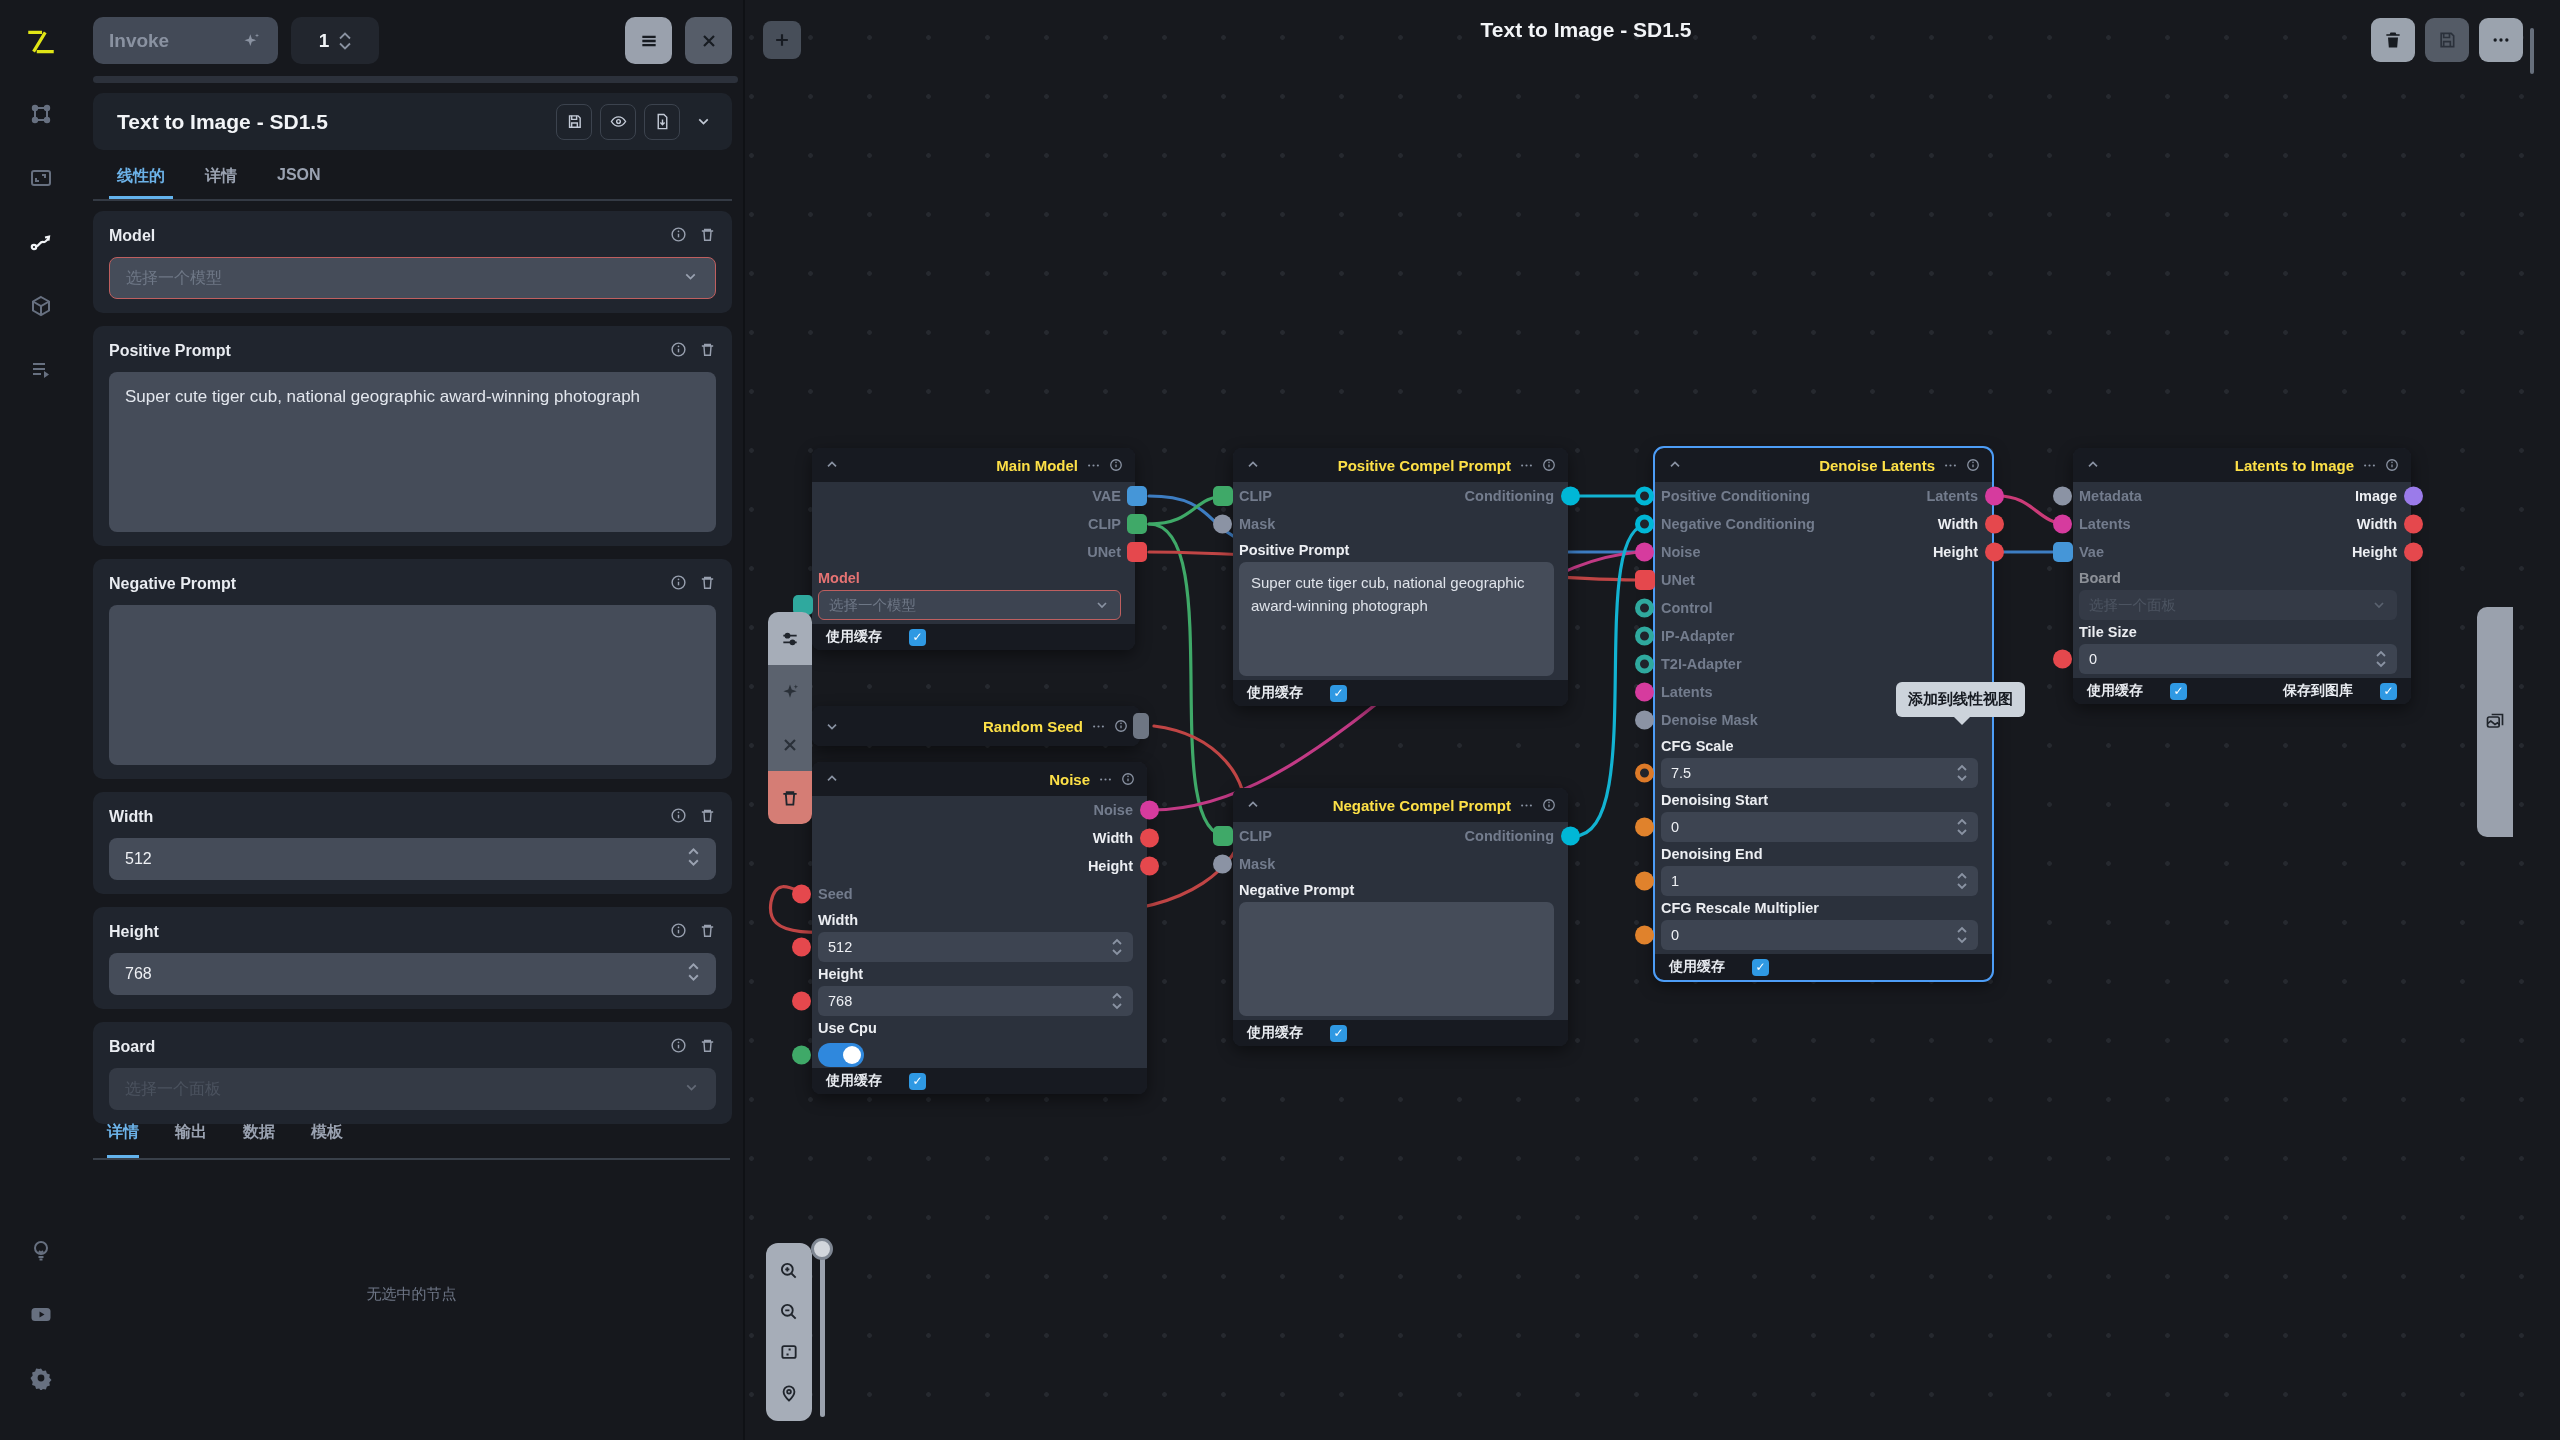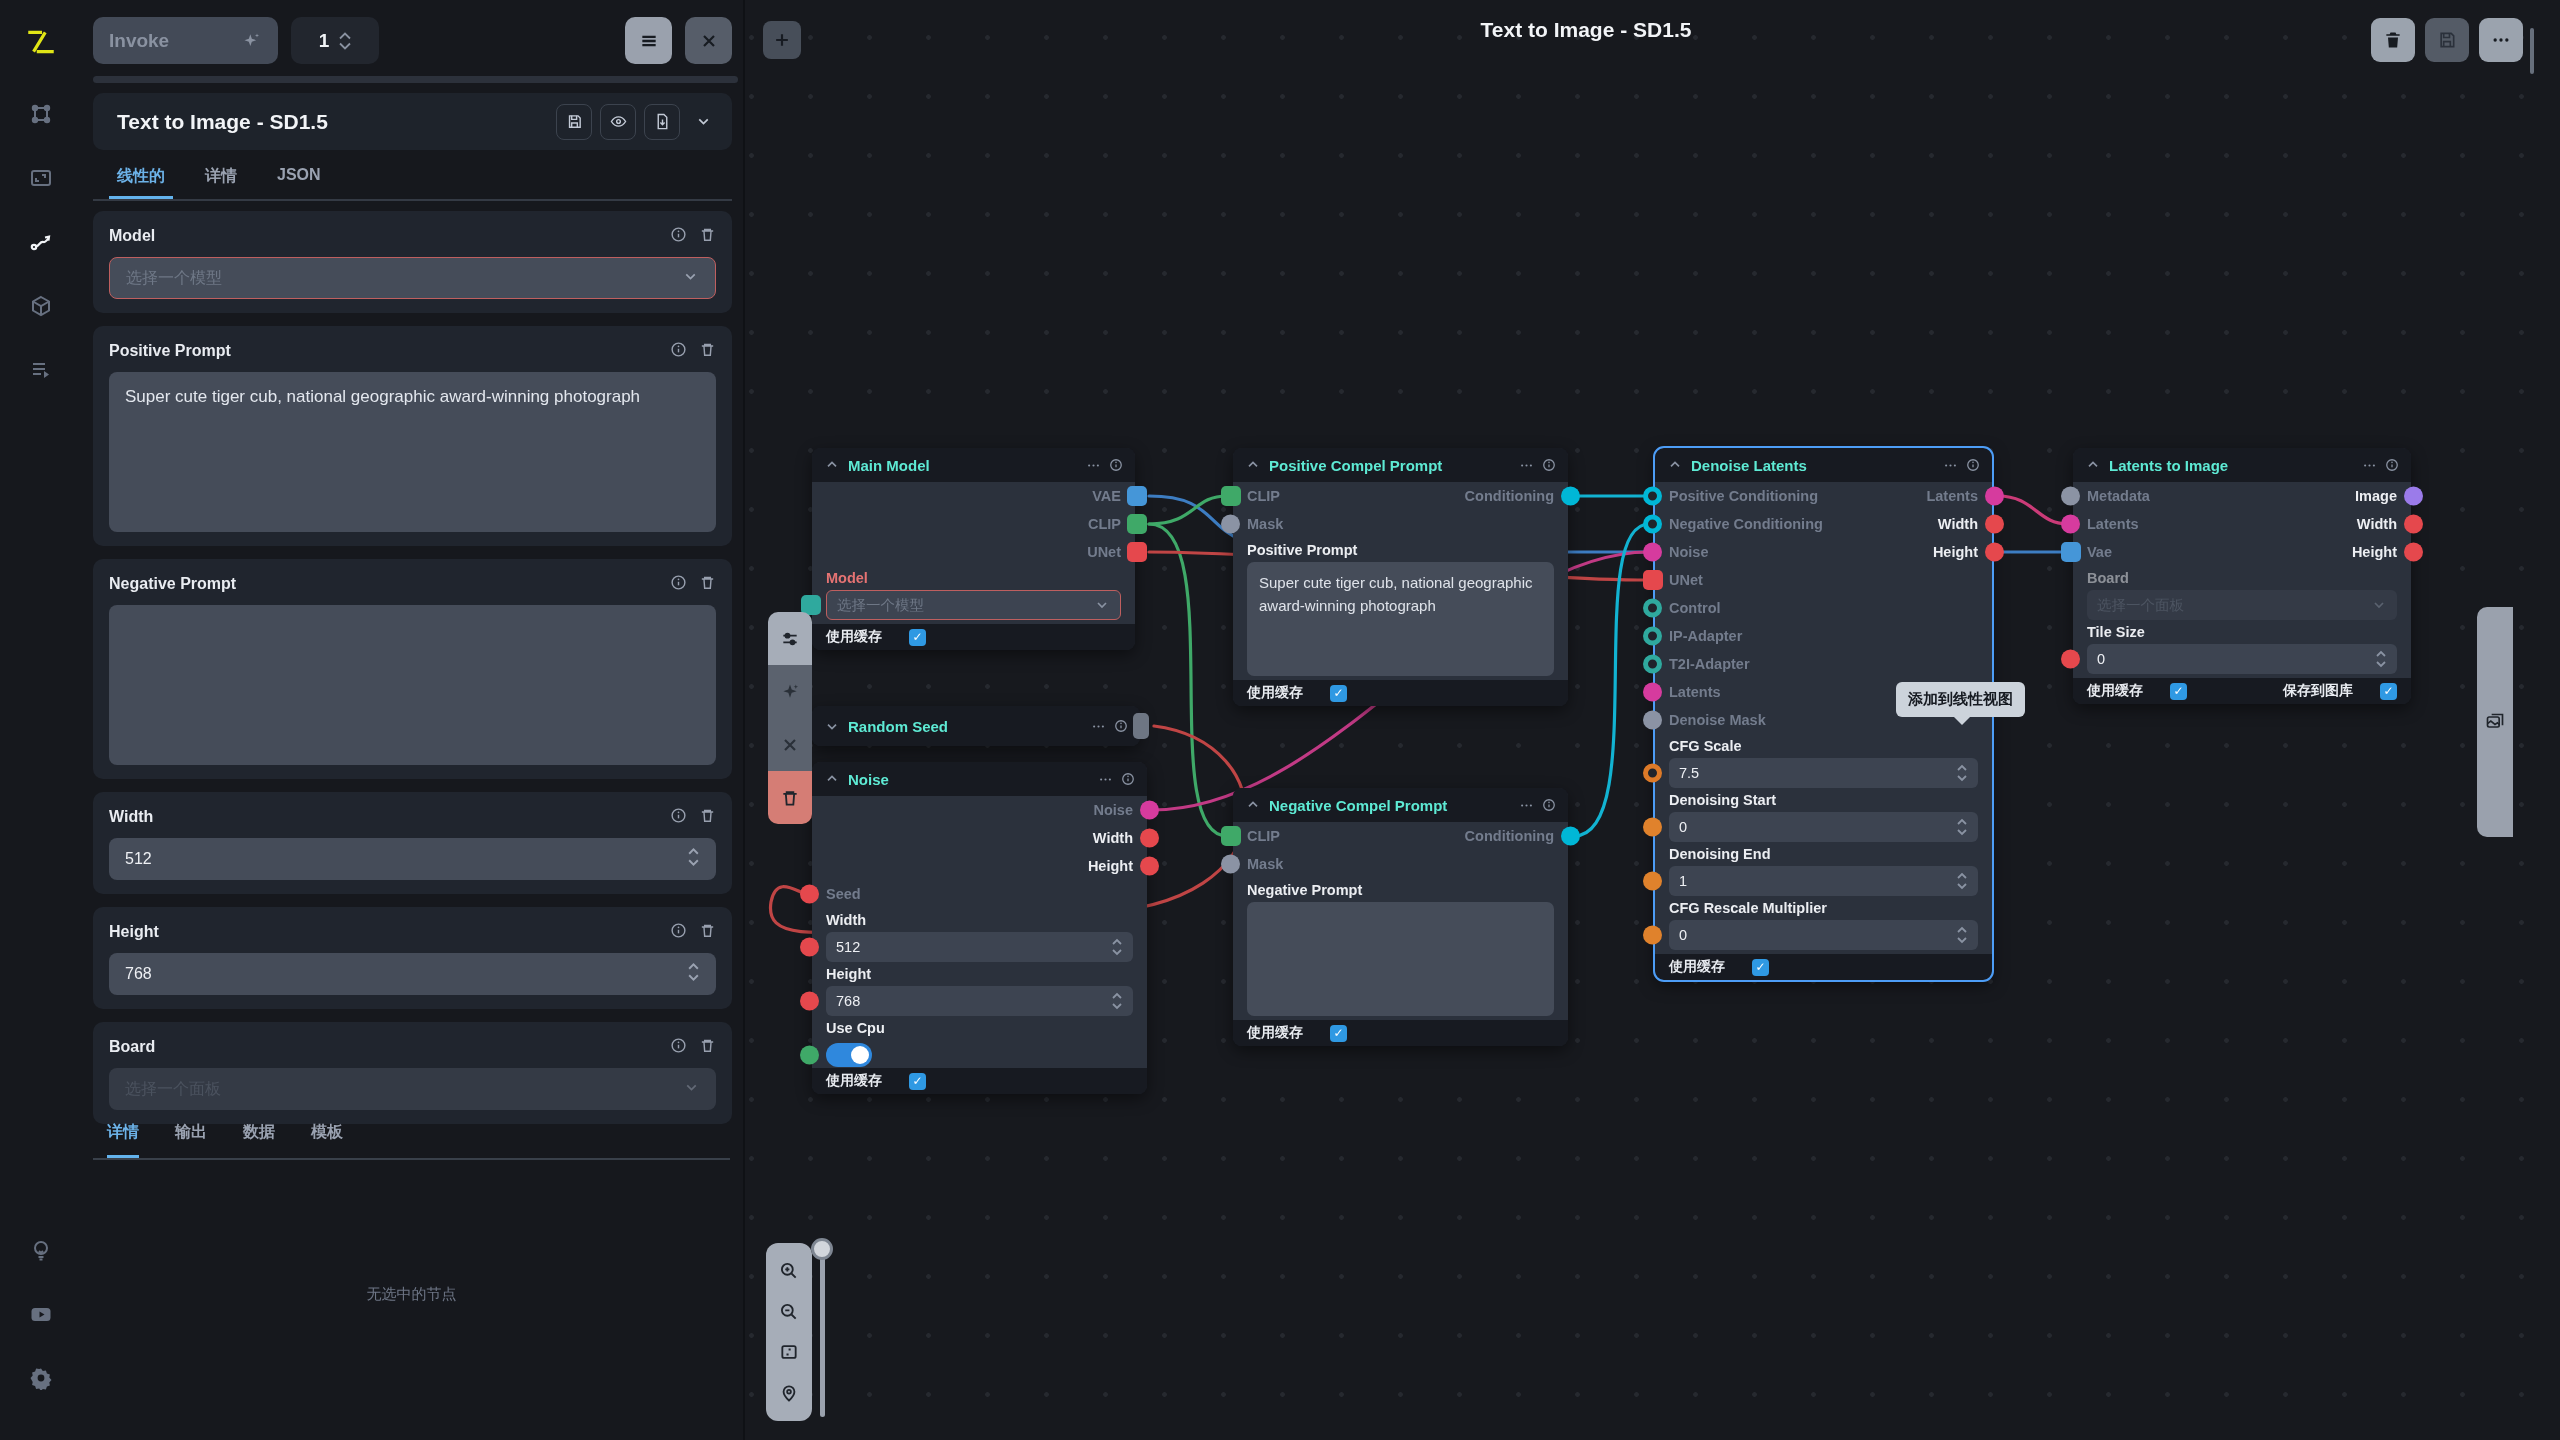--- a/index.html
+++ b/index.html
@@ -75,24 +75,24 @@
 .tr-dark{background:#545b66;color:#2b313b}
 .mini-scroll{position:absolute;left:2530px;top:28px;width:4px;height:46px;background:#676f7c;border-radius:2px;z-index:4}
 
 
 .node{position:absolute;background:#2b313c;border-radius:9px;z-index:2;font-size:14.5px;
   box-shadow:0 5px 16px rgba(0,0,0,.45)}
 .node.selected{outline:2px solid #4d9df6;box-shadow:0 0 0 1px #4d9df6,0 5px 16px rgba(0,0,0,.5)}
 .node-header{height:34px;background:#171a21;border-radius:8px 8px 0 0;display:flex;align-items:center;
   gap:8px;padding:0 12px}
 .node.collapsed .node-header{border-radius:8px;height:40px}
-.node-title{flex:1;text-align:left;font-size:15px;font-weight:700;color:#5eead4}
+.node-title{flex:1;text-align:right;font-size:15px;font-weight:700;color:#fde047}
 .hdr-ic{color:#8a93a3;display:flex;align-items:center}
 .chev.down svg{transform:rotate(180deg)}
-.node-body{padding:0 14px 4px 14px}
+.node-body{padding:0 14px 4px 6px}
 .node-footer{height:26px;background:#171a21;border-radius:0 0 8px 8px;display:flex;align-items:center;
   padding:0 14px;font-size:14px;font-weight:700;color:#e9ecf1}
 .ft-item{display:flex;align-items:center;gap:27px}
 .ft-item+.ft-item{margin-left:auto}
 .cb{width:17px;height:17px;border-radius:4px;background:#2f99e3;color:#fff;font-size:12px;
   display:flex;align-items:center;justify-content:center;font-weight:700}
 .port-row{height:28px;display:flex;align-items:center;justify-content:space-between;position:relative}
 .lbl{color:#eceef2;font-weight:700}
 .dim{color:#737c8d;font-weight:700}
 .err-lbl{color:#e57373;font-weight:700}

